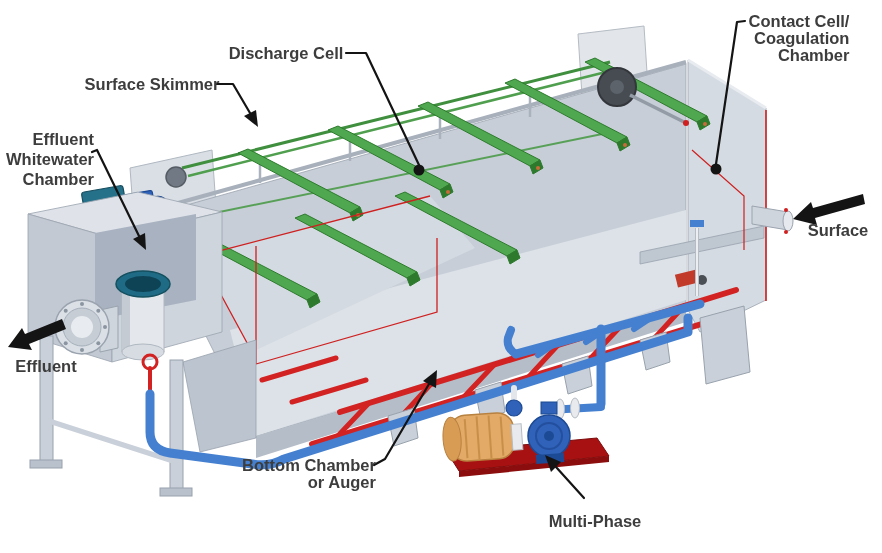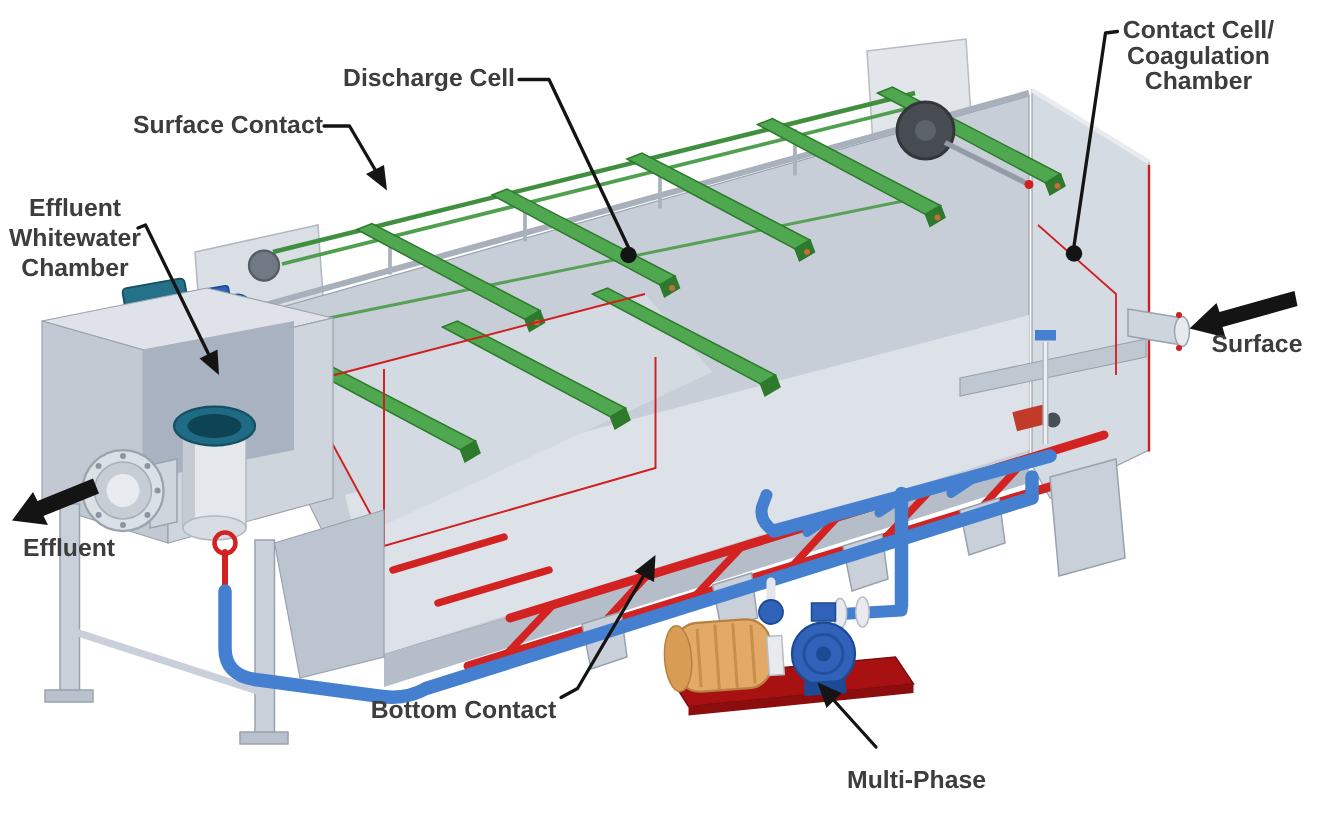--- a/index.html
+++ b/index.html
@@ -1,20 +1,20 @@
 <!DOCTYPE html>
 <html><head>
 <meta charset="utf-8">
 <style>
   html,body{margin:0;padding:0;background:#ffffff;}
   .stage{position:relative;width:882px;height:553px;background:#ffffff;overflow:hidden;
          font-family:"Liberation Sans",sans-serif;}
   .stage svg{position:absolute;left:0;top:0;}
   .lbl{position:absolute;transform:translate(-50%,-50%);color:#3d3d3d;font-weight:bold;
-       font-size:16.5px;line-height:17px;text-align:center;white-space:nowrap;
+       font-size:16.5px;line-height:17px;text-align:right;white-space:nowrap;
        font-family:"Liberation Sans",sans-serif;}
   .lbl span{display:block;}
   .lh20{line-height:20px;}
 </style>
 </head>
 <body>
 
 <div class="stage">
 
 <svg width="882" height="553" viewBox="0 0 882 553">
@@ -218,39 +218,40 @@
     <circle cx="716" cy="169" r="5.5"></circle>
     <polygon points="258,127 244,116 256,110"></polygon>
     <polygon points="146,250 133,239 145,233"></polygon>
     <polygon points="437,370 436,388 423,381"></polygon>
     <polygon points="545,455 561,462 551,472"></polygon>
   </g>
 </svg>
 
 <div class="lbl" style="left:286px;top:53px">Discharge Cell</div>
 
-<div class="lbl" style="left:152px;top:84px">Surface Contact</div>
+<div class="lbl" style="left:152px;top:84px">Surface Skimmer</div>
 
 <div class="lbl lh20" style="left:50px;top:159px">
   <span>Effluent</span>
   <span>Whitewater</span>
   <span>Chamber</span>
 </div>
 
 <div class="lbl" style="left:799px;top:38px">
   <span>Contact Cell/</span>
   <span>Coagulation</span>
   <span>Chamber</span>
 </div>
 
 <div class="lbl" style="left:838px;top:230px">Surface</div>
 
 <div class="lbl" style="left:46px;top:366px">Effluent</div>
 
 <div class="lbl" style="left:309px;top:474px">
-  <span>Bottom Contact</span>
-</div>
-
-<div class="lbl" style="left:611px;top:521px">
+  <span>Bottom Chamber</span>
+  <span>or Auger</span>
+</div>
+
+<div class="lbl" style="left:595px;top:521px">
   <span>Multi-Phase</span>
 </div>
 
 </div>
 
 </body></html>

